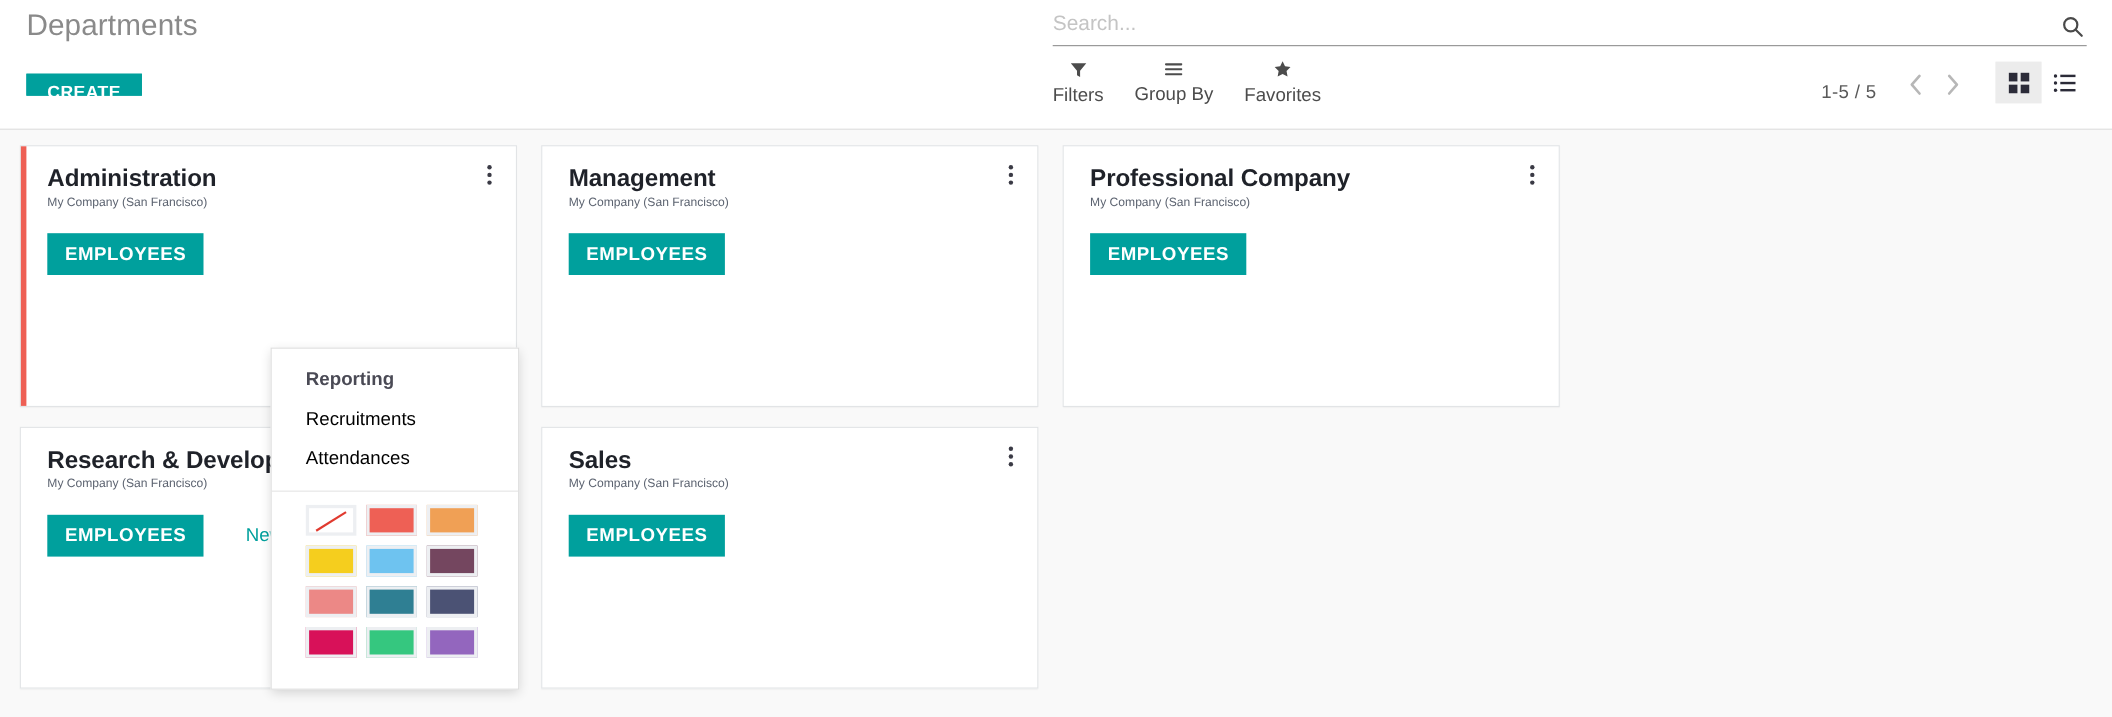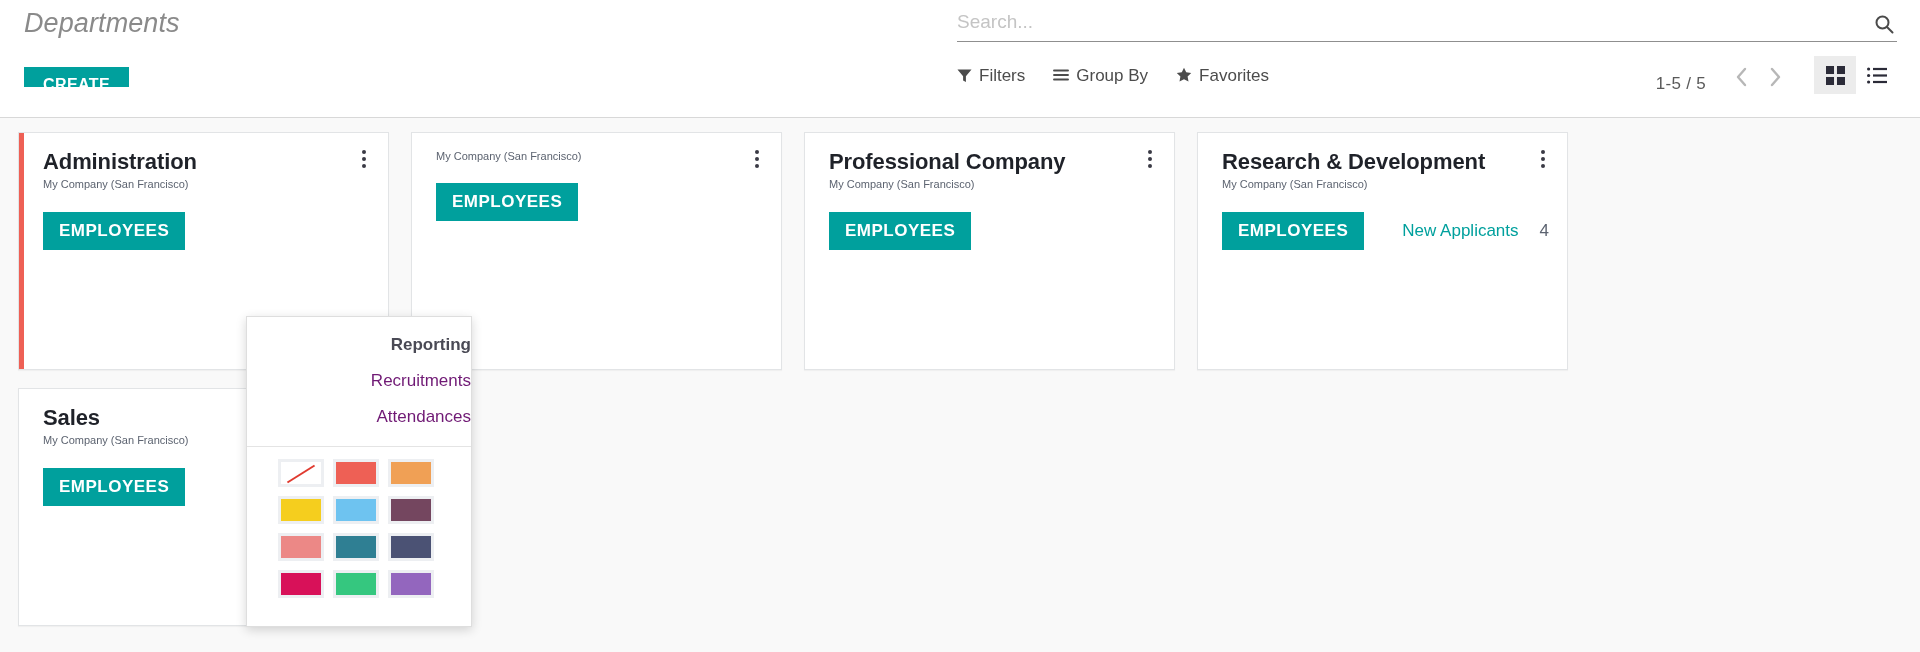--- a/index.html
+++ b/index.html
@@ -22,21 +22,20 @@
 
   .cp-title {
     position: absolute;
     left: 24px;
     top: 8px;
     font-size: 27px;
     font-weight: 400;
     color: #8A8A8A;
     letter-spacing: 0.1px;
     white-space: nowrap;
-    font-style: italic;
   }
 
   .create-btn {
     position: absolute;
     left: 24px;
     top: 67px;
     height: 20px;
     padding: 0 18px;
     background: #00A09D;
     border: 1px solid #00A09D;
@@ -93,20 +92,21 @@
   }
   .fb-item {
     display: flex;
     align-items: center;
     gap: 7px;
     font-size: 17px;
     color: #4C4C4C;
     cursor: pointer;
     white-space: nowrap;
     line-height: 1;
+    flex-direction: column;
   }
   .fb-icon { display: flex; align-items: center; color: #4C4C4C; }
 
   
   .pager-zone {
     position: absolute;
     right: 22px;
     top: 56px;
     display: flex;
     align-items: flex-end;
@@ -151,21 +151,21 @@
   }
   .kanban-grid {
     display: flex;
     flex-wrap: wrap;
     align-content: flex-start;
     gap: 0;
   }
 
   .k-card {
     position: relative;
-    width: 371px;
+    width: 452px;
     min-height: 238px;
     margin: 0 22px 18px 0;
     background: #FFFFFF;
     border: 1px solid #E2E4E6;
     box-shadow: 0 1px 1px rgba(0,0,0,0.035);
     padding: 16px 18px 16px 24px;
   }
   .k-card.stripe::before {
     content: "";
     position: absolute;
@@ -253,32 +253,32 @@
     position: absolute;
     left: 246px;
     top: 198px;
     width: 226px;
     background: #FFFFFF;
     border: 1px solid #DEDEDE;
     box-shadow: 0 3px 10px rgba(0,0,0,0.16);
     z-index: 50;
     padding: 0;
   }
-  .dd-section { padding: 12px 0 12px 0; text-align: right; }
+  .dd-section { padding: 12px 0 12px 0; }
   .dd-divider { height: 1px; background: #E4E4E4; margin: 0; }
   .dd-header {
     font-size: 17px;
     font-weight: 700;
     color: #4A4A55;
     padding: 5px 0 8px 31px;
     line-height: 1.25;
   }
   .dd-item {
     font-size: 17px;
-    color: #701a75;
+    color: #000000;
     padding: 7px 0 7px 31px;
     cursor: pointer;
     line-height: 1.25;
     white-space: nowrap;
   }
   .dd-label {
     font-size: 17px;
     color: #5C6370;
     padding: 4px 0 12px 31px;
     line-height: 1.25;
@@ -410,20 +410,21 @@
         <button class="emp-btn">EMPLOYEES</button>
       </div>
       <div class="kebab">
           <i></i>
           <i></i>
           <i></i>
         </div>
     </div>
 
     <div class="k-card">
+      <div class="k-title">Management</div>
       <div class="k-sub">My Company (San Francisco)</div>
       <div class="k-body">
         <button class="emp-btn">EMPLOYEES</button>
       </div>
       <div class="kebab">
           <i></i>
           <i></i>
           <i></i>
         </div>
     </div>

